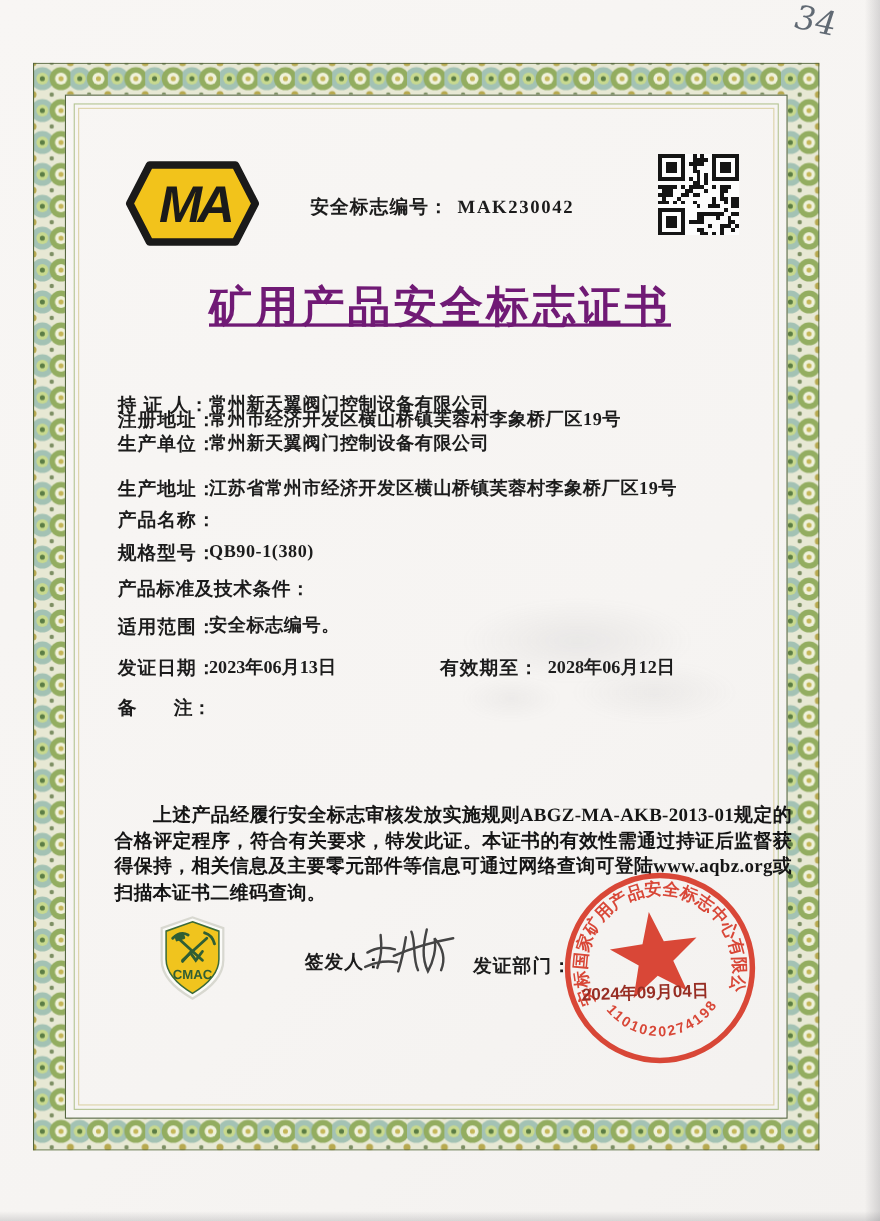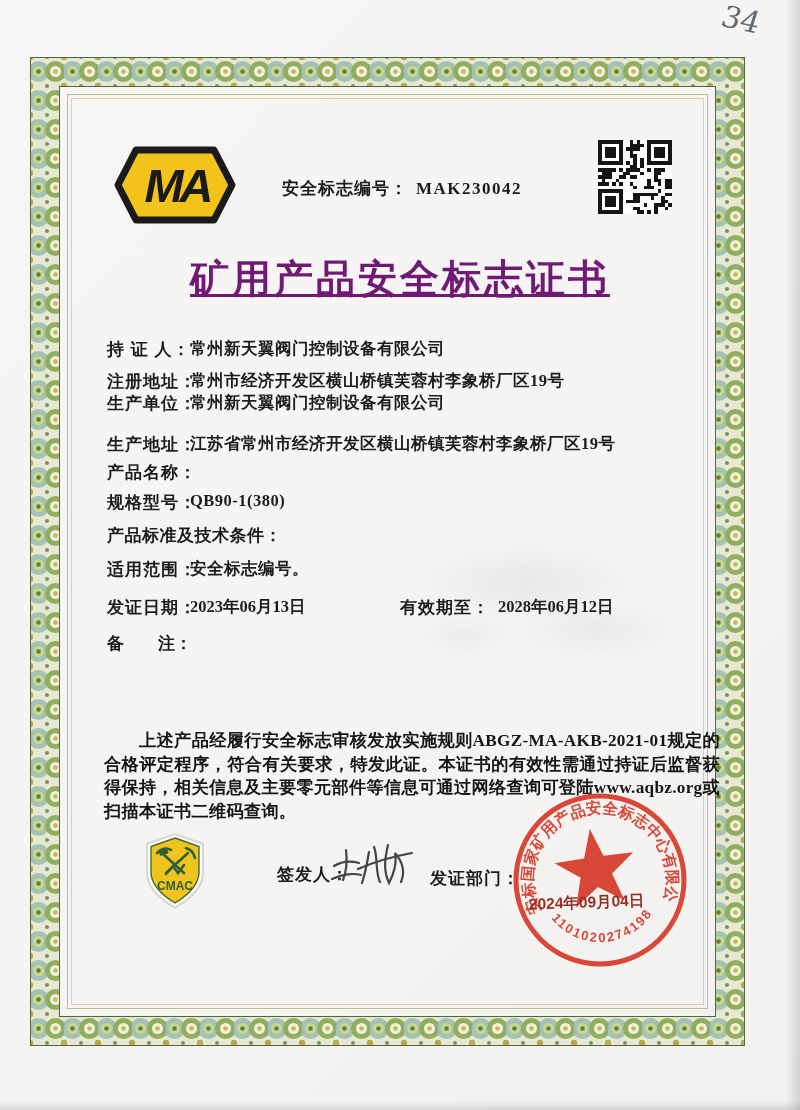--- a/index.html
+++ b/index.html
@@ -17,21 +17,21 @@
   #cert-no .lbl{font-family:Liberation Mono, monospace;font-weight:600;}
   #cert-no .val{font-family:"Liberation Serif",serif;font-weight:600;margin-left:8px;letter-spacing:1.5px;}
   #qr{left:598px;top:140px;}
   #title{left:60px;top:252px;width:680px;text-align:center;
     font-family:"Liberation Serif",serif;font-weight:900;font-size:39px;letter-spacing:3px;color:#701a75;text-decoration:underline;}
   
   .frow{left:0;top:0;width:740px;height:24px;}
   .flabel{position:absolute;left:107px;font-weight:bold;font-size:17px;letter-spacing:1px;white-space:pre;}
   .fvalue{position:absolute;left:190px;font-family:"Liberation Serif",serif;font-weight:bold;
           font-size:16.5px;letter-spacing:0.5px;white-space:pre;}
-  #r0{top:338px}#r1{top:370px}#r2{top:392px}#r3{top:433px}#r4{top:461px}#r5{top:491px}
+  #r0{top:357px}#r1{top:370px}#r2{top:392px}#r3{top:433px}#r4{top:461px}#r5{top:491px}
   #std-label{left:107px;top:524px;font-weight:bold;font-size:17px;letter-spacing:0.5px;}
   #std-value{left:264px;top:510px;font-weight:bold;font-size:15.5px;line-height:21px;letter-spacing:0.2px;}
   #scope{top:558px}
   #dates{left:0;top:596px;width:740px;}
   #dates .flabel2{position:absolute;font-weight:bold;font-size:17px;letter-spacing:1px;}
   #dates .fvalue2{position:absolute;font-family:"Liberation Serif",serif;font-weight:bold;font-size:16.5px;text-align:right;}
   #remark-label{left:107px;top:632px;font-weight:bold;font-size:17px;white-space:pre;}
   
   #statement{left:104px;top:729px;width:616px;font-family:"Liberation Serif",serif;font-weight:bold;
     font-size:17.2px;line-height:23.5px;text-align:justify;text-indent:35px;letter-spacing:0.3px;color:#151515;}
@@ -252,21 +252,21 @@
 
 <div id="dates" class="abs">
   <span class="flabel2" style="left:107px">发证日期：</span>
   <span class="fvalue2" style="left:190px">2023年06月13日</span>
   <span class="flabel2" style="left:400px">有效期至：</span>
   <span class="fvalue2" style="left:498px">2028年06月12日</span>
 </div>
 
 <div id="remark-label" class="abs">备　　注：</div>
 
-<div id="statement" class="abs">上述产品经履行安全标志审核发放实施规则ABGZ-MA-AKB-2021-01规定的合格评定程序，符合有关要求，特发此证。本证书的有效性需通过持证后监督获得保持，相关信息及主要零元部件等信息可通过网络查询可登陆www.aqbz.org或扫描本证书二维码查询。</div>
+<div id="statement" class="abs">上述产品经履行安全标志审核发放实施规则ABGZ-MA-AKB-2013-01规定的合格评定程序，符合有关要求，特发此证。本证书的有效性需通过持证后监督获得保持，相关信息及主要零元部件等信息可通过网络查询可登陆www.aqbz.org或扫描本证书二维码查询。</div>
 
 <svg id="cmac" class="abs" width="66" height="82" viewBox="0 0 66 82">
   <path d="M33,2 L62,12 V42 Q62,62 33,78 Q4,62 4,42 V12 Z" fill="#d8d8d0"></path>
   <path d="M33,4 L60,13.5 V41.5 Q60,60 33,75.5 Q6,60 6,41.5 V13.5 Z" fill="#fbfbf8"></path>
   <path d="M33,7 L57,15.5 V41 Q57,57.5 33,72 Q9,57.5 9,41 V15.5 Z" fill="#f0c41e" stroke="#3c6b38" stroke-width="1.4"></path>
   <g stroke="#2f5e35" stroke-width="2.6" fill="none" stroke-linecap="round">
     <path d="M20,22 L42,42"></path>
     <path d="M46,22 L24,42"></path>
     <path d="M15,22 Q22,15 29,19"></path>
     <path d="M44,17 Q51,19 53,27"></path>

